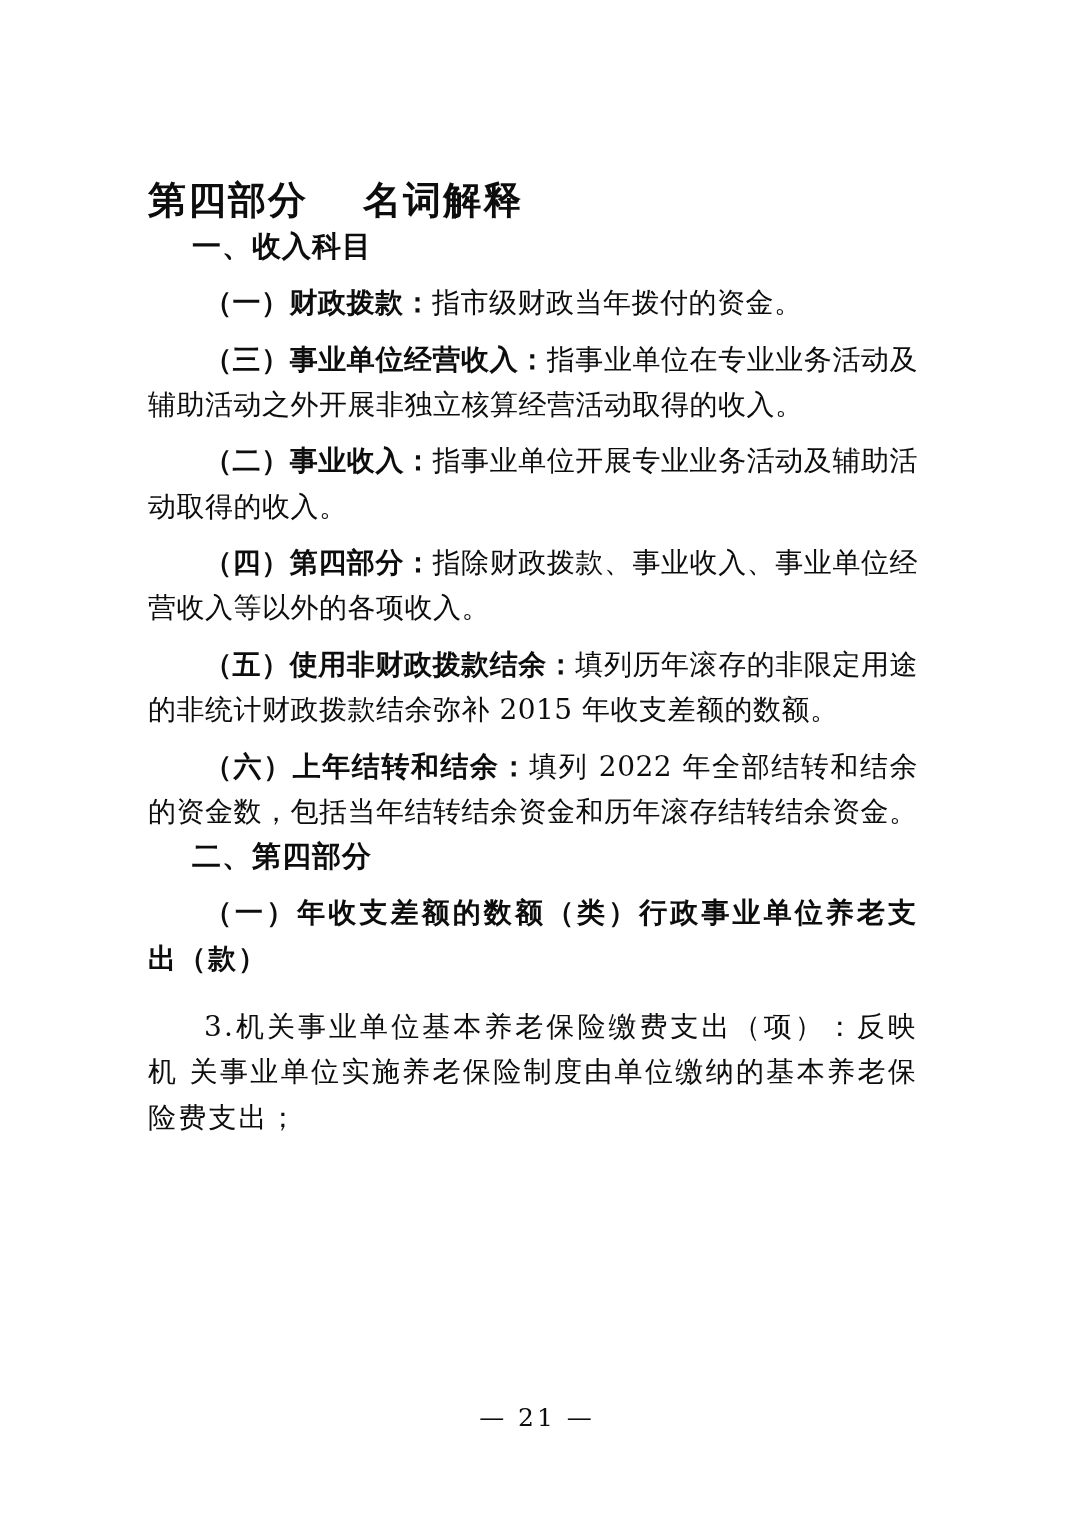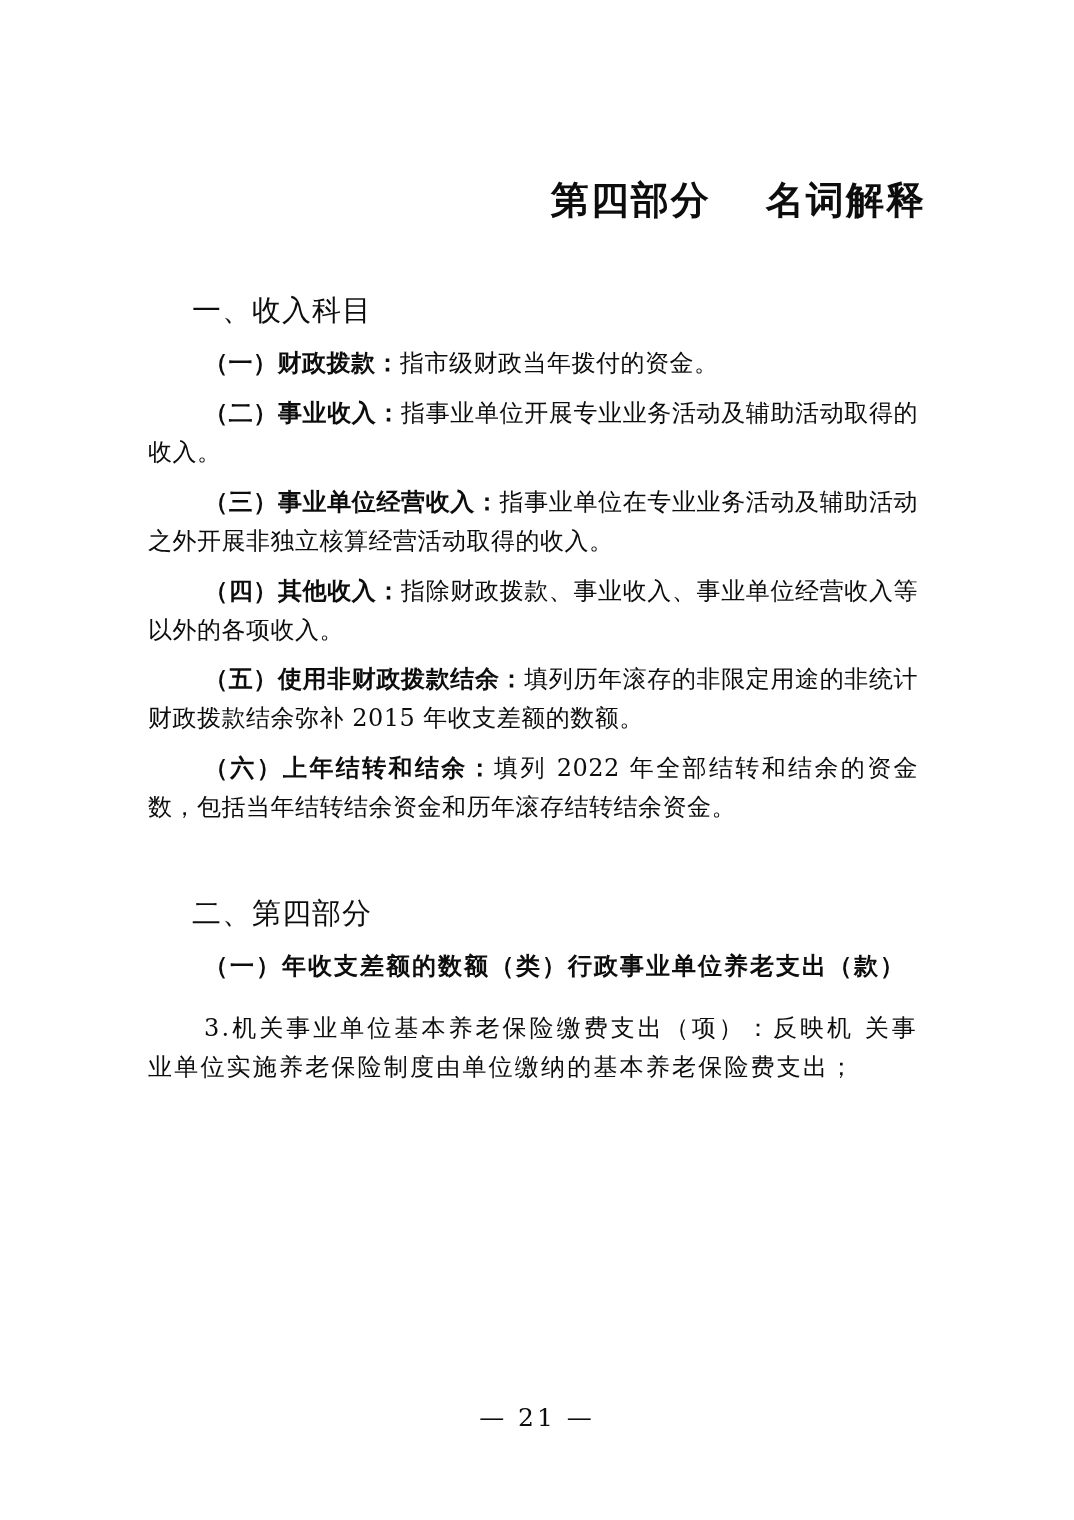--- a/index.html
+++ b/index.html
@@ -17,40 +17,39 @@
     color: #0d0d0d;
     overflow: hidden;
   }
   .content {
     position: absolute;
     left: 148px;
     top: 0;
     width: 778px;
   }
   .doc-title {
-    text-align: right;
+    text-align: left;
     font-size: 38px;
     font-weight: bold;
     letter-spacing: 2px;
     margin-top: 175px;
     margin-bottom: 0;
     line-height: 1.3;
     white-space: pre;
   }
   .section-heading {
     font-size: 29px;
-    font-weight: normal;
+    font-weight: bold;
     letter-spacing: 1px;
-    margin-top: 64px;
     margin-bottom: 0;
     text-indent: 44px;
     line-height: 1.55;
   }
   .para {
-    font-size: 24px;
+    font-size: 28px;
     line-height: 1.62;
     margin: 11px 8px 0 0;
     text-indent: 56px;
     text-align: justify;
     letter-spacing: 0.5px;
   }
   .para .lead {
     font-weight: bold;
   }
   .para.sub-heading {
@@ -81,29 +80,29 @@
 
     <div class="doc-title">第四部分　 名词解释</div>
 
     <div class="section-heading">一、收入科目</div>
 
     <p class="para">
       <span class="lead">（一）财政拨款：</span><span>指市级财政当年拨付的资金。</span>
     </p>
 
     <p class="para">
+      <span class="lead">（三）事业单位经营收入：</span><span>指事业单位在专业业务活动及辅助活动之外开展非独立核算经营活动取得的收入。</span>
+    </p>
+
+    <p class="para">
       <span class="lead">（二）事业收入：</span><span>指事业单位开展专业业务活动及辅助活动取得的收入。</span>
     </p>
 
     <p class="para">
-      <span class="lead">（三）事业单位经营收入：</span><span>指事业单位在专业业务活动及辅助活动之外开展非独立核算经营活动取得的收入。</span>
-    </p>
-
-    <p class="para">
-      <span class="lead">（四）其他收入：</span><span>指除财政拨款、事业收入、事业单位经营收入等以外的各项收入。</span>
+      <span class="lead">（四）第四部分：</span><span>指除财政拨款、事业收入、事业单位经营收入等以外的各项收入。</span>
     </p>
 
     <p class="para">
       <span class="lead">（五）使用非财政拨款结余：</span><span>填列历年滚存的非限定用途的非统计财政拨款结余弥补 2015 年收支差额的数额。</span>
     </p>
 
     <p class="para">
       <span class="lead">（六）上年结转和结余：</span><span>填列 2022 年全部结转和结余的资金数，包括当年结转结余资金和历年滚存结转结余资金。</span>
     </p>
 

